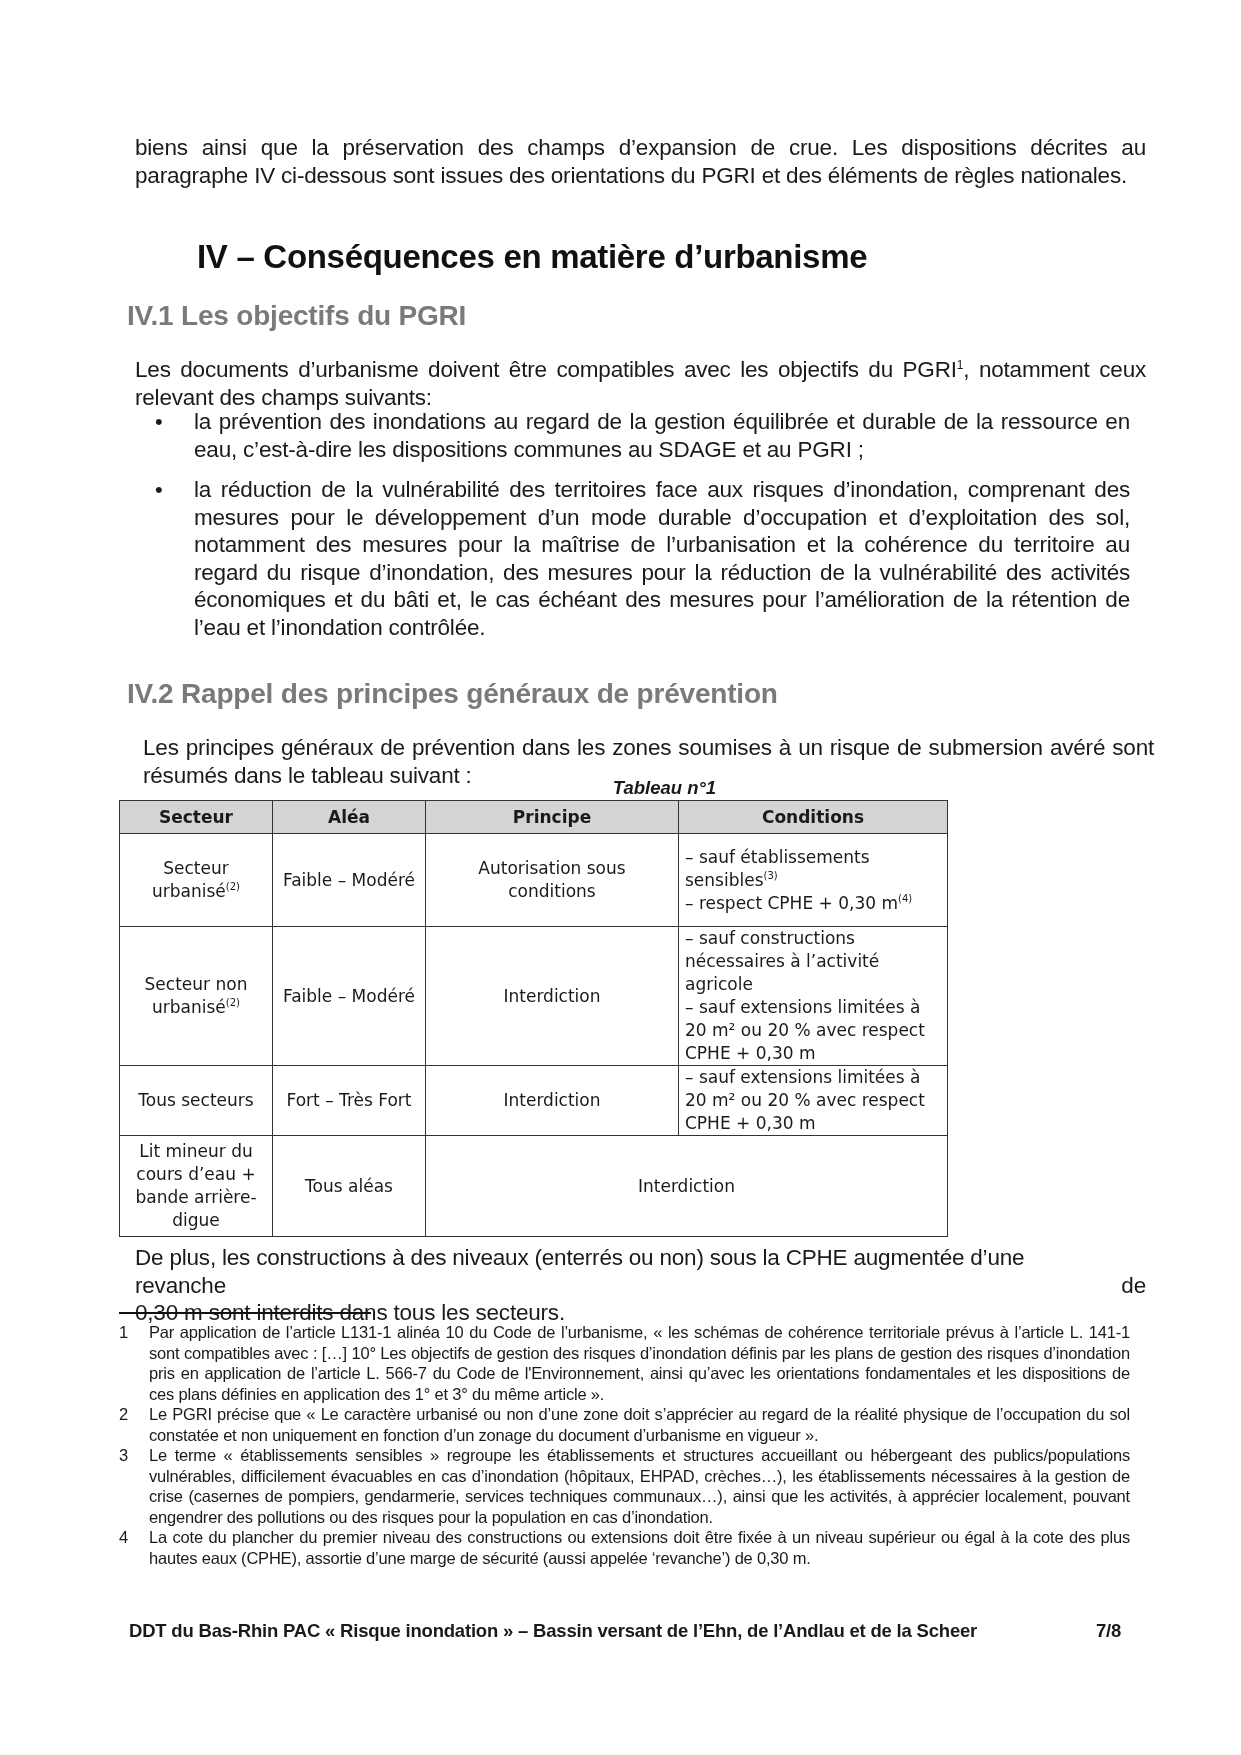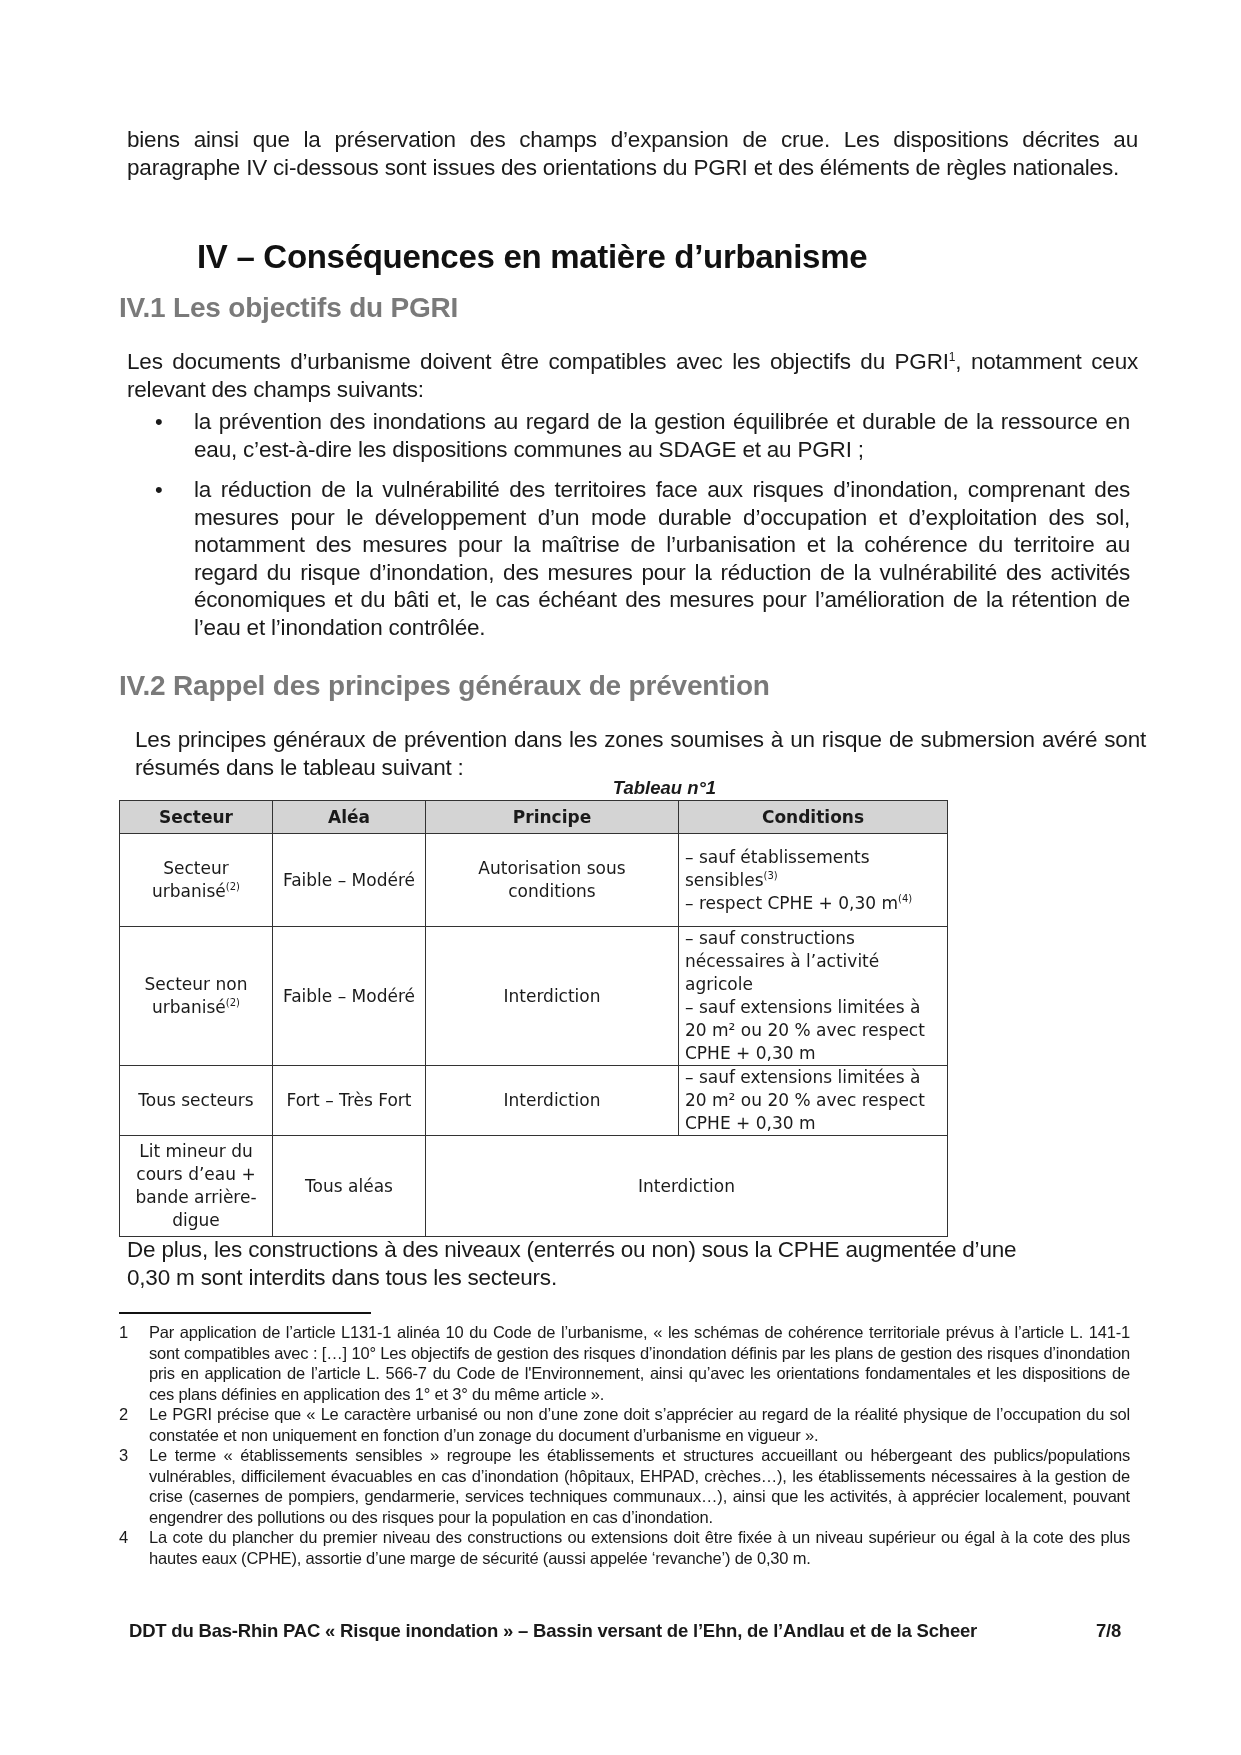--- a/index.html
+++ b/index.html
@@ -3,30 +3,30 @@
   <meta charset="utf-8">
   <style>
     html, body { margin: 0; padding: 0; background: #ffffff; }
     body {
       width: 1241px; height: 1755px; position: relative; overflow: hidden;
       font-family: "Liberation Sans", sans-serif; color: #1a1a1a;
     }
     .page { position: absolute; left: 119px; top: 0; width: 1011px; }
     .para {
       font-family: "Liberation Sans", sans-serif;
-      font-size: 22.5px; line-height: 27.5px; text-align: justify; margin: 8px;
+      font-size: 22.5px; line-height: 27.5px; text-align: justify; margin: 16px;
       letter-spacing: -0.2px;
     }
     .p-intro { position: absolute; top: 118px; left: 0; width: 1011px; }
     .h1 {
       position: absolute; top: 222px; left: 62px; margin: 16px;
       font-size: 33px; font-weight: bold; color: #111; letter-spacing: -0.3px;
     }
     .h2 {
-      position: absolute; margin: 0; font-size: 28px; font-weight: bold; color: #7a7a7a;
+      position: absolute; margin: 8px; font-size: 28px; font-weight: bold; color: #7a7a7a;
       letter-spacing: -0.2px;
     }
     .h2-1 { top: 292px; left: 0; }
     .h2-2 { top: 670px; left: 0; }
     .p-objectifs { position: absolute; top: 340px; left: 0; width: 1011px; }
     sup { font-size: 12px; line-height: 0; vertical-align: super; }
     .bullets { position: absolute; top: 408px; left: 0; width: 1011px; margin: 0; padding: 0; list-style: none; }
     .bullets li { position: relative; padding-left: 75px; margin-bottom: 13px; }
     .bullets li .bullet { position: absolute; left: 36px; top: 0; font-size: 22px; }
     .p-principes { position: absolute; top: 718px; left: 8px; width: 1011px; }
@@ -125,20 +125,24 @@
       <tr class="r4">
         <td>Lit mineur du cours d’eau + bande arrière-digue</td>
         <td>Tous aléas</td>
         <td colspan="2">Interdiction</td>
       </tr>
     </tbody>
   </table>
 
   <div class="para p-deplus">
     <div>De plus, les constructions à des niveaux (enterrés ou non) sous la CPHE augmentée d’une</div>
+    <div class="line-just">
+      <span>revanche</span>
+      <span>de</span>
+    </div>
     <div>0,30 m sont interdits dans tous les secteurs.</div>
   </div>
 
   <div class="fn-rule"></div>
 
   <ol class="footnotes">
     <li><span class="fn-num">1</span><span>Par application de l’article L131-1 alinéa 10 du Code de l’urbanisme, « les schémas de cohérence territoriale prévus à l’article L. 141-1 sont compatibles avec : […] 10° Les objectifs de gestion des risques d’inondation définis par les plans de gestion des risques d’inondation pris en application de l’article L. 566-7 du Code de l'Environnement, ainsi qu’avec les orientations fondamentales et les dispositions de ces plans définies en application des 1° et 3° du même article ».</span></li>
     <li><span class="fn-num">2</span><span>Le PGRI précise que « Le caractère urbanisé ou non d’une zone doit s’apprécier au regard de la réalité physique de l’occupation du sol constatée et non uniquement en fonction d’un zonage du document d’urbanisme en vigueur ».</span></li>
     <li><span class="fn-num">3</span><span>Le terme « établissements sensibles » regroupe les établissements et structures accueillant ou hébergeant des publics/populations vulnérables, difficilement évacuables en cas d’inondation (hôpitaux, EHPAD, crèches…), les établissements nécessaires à la gestion de crise (casernes de pompiers, gendarmerie, services techniques communaux…), ainsi que les activités, à apprécier localement, pouvant engendrer des pollutions ou des risques pour la population en cas d’inondation.</span></li>
     <li><span class="fn-num">4</span><span>La cote du plancher du premier niveau des constructions ou extensions doit être fixée à un niveau supérieur ou égal à la cote des plus hautes eaux (CPHE), assortie d’une marge de sécurité (aussi appelée ‘revanche’) de 0,30 m.</span></li>

